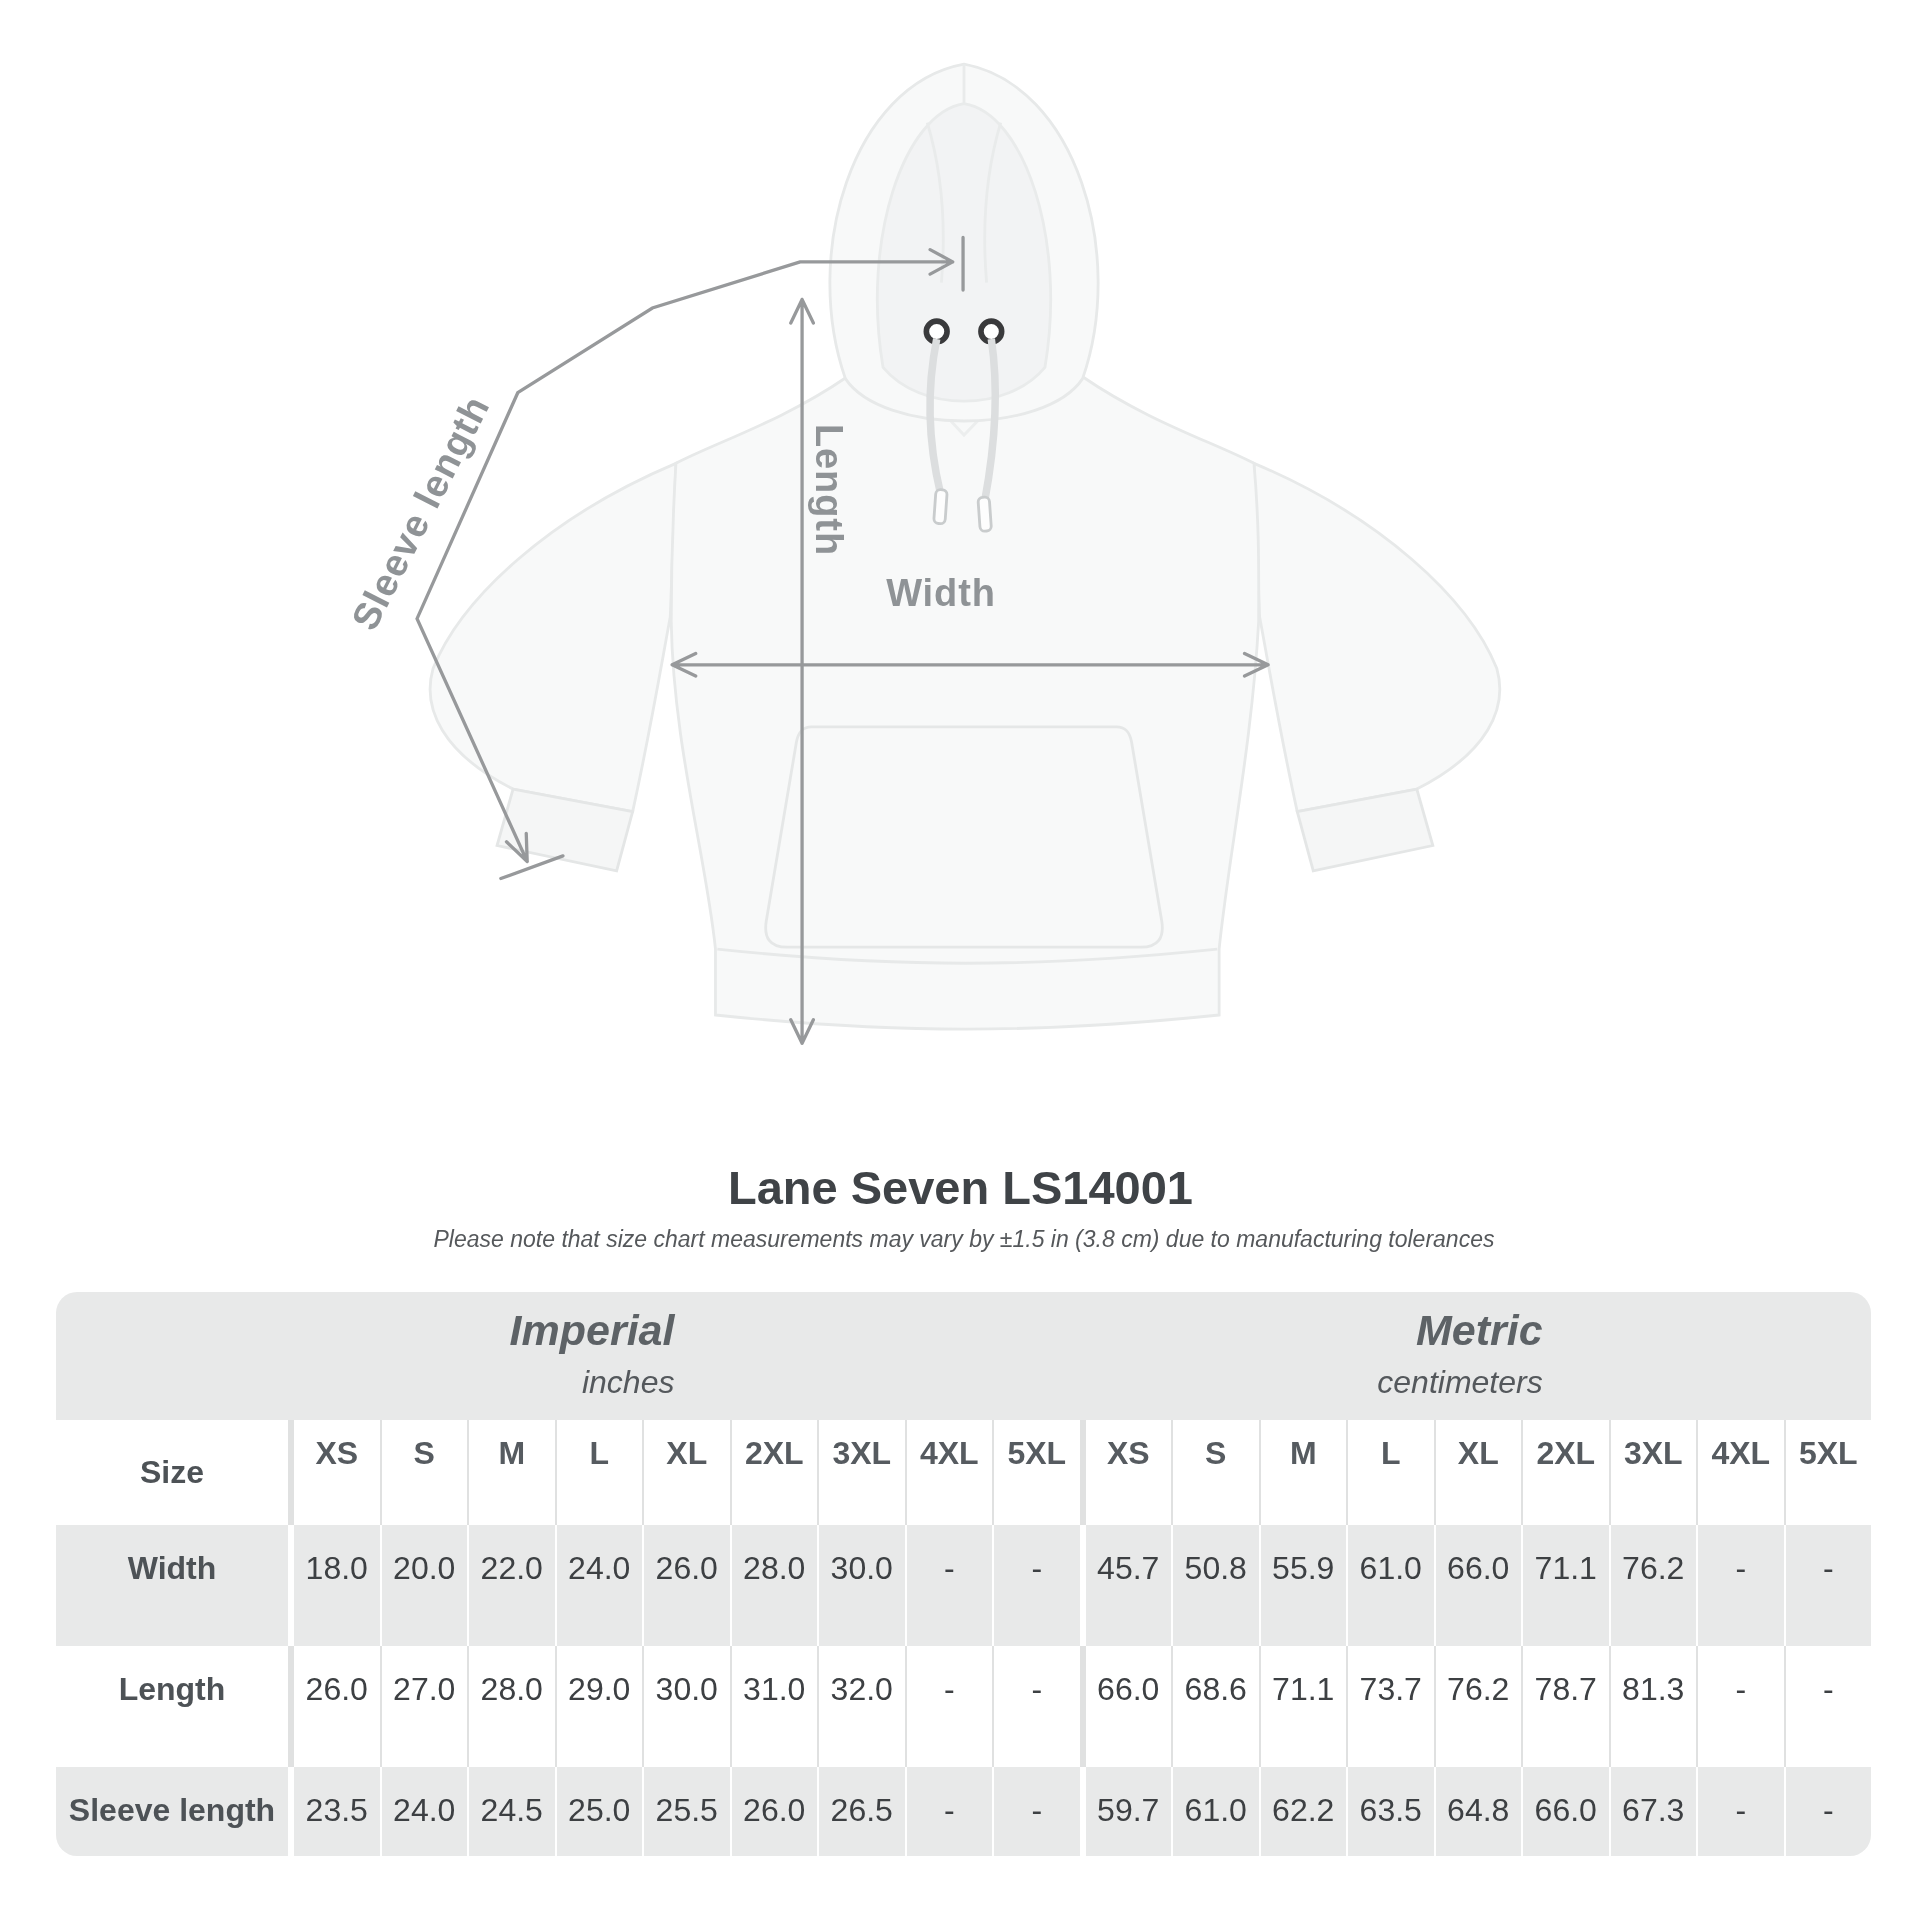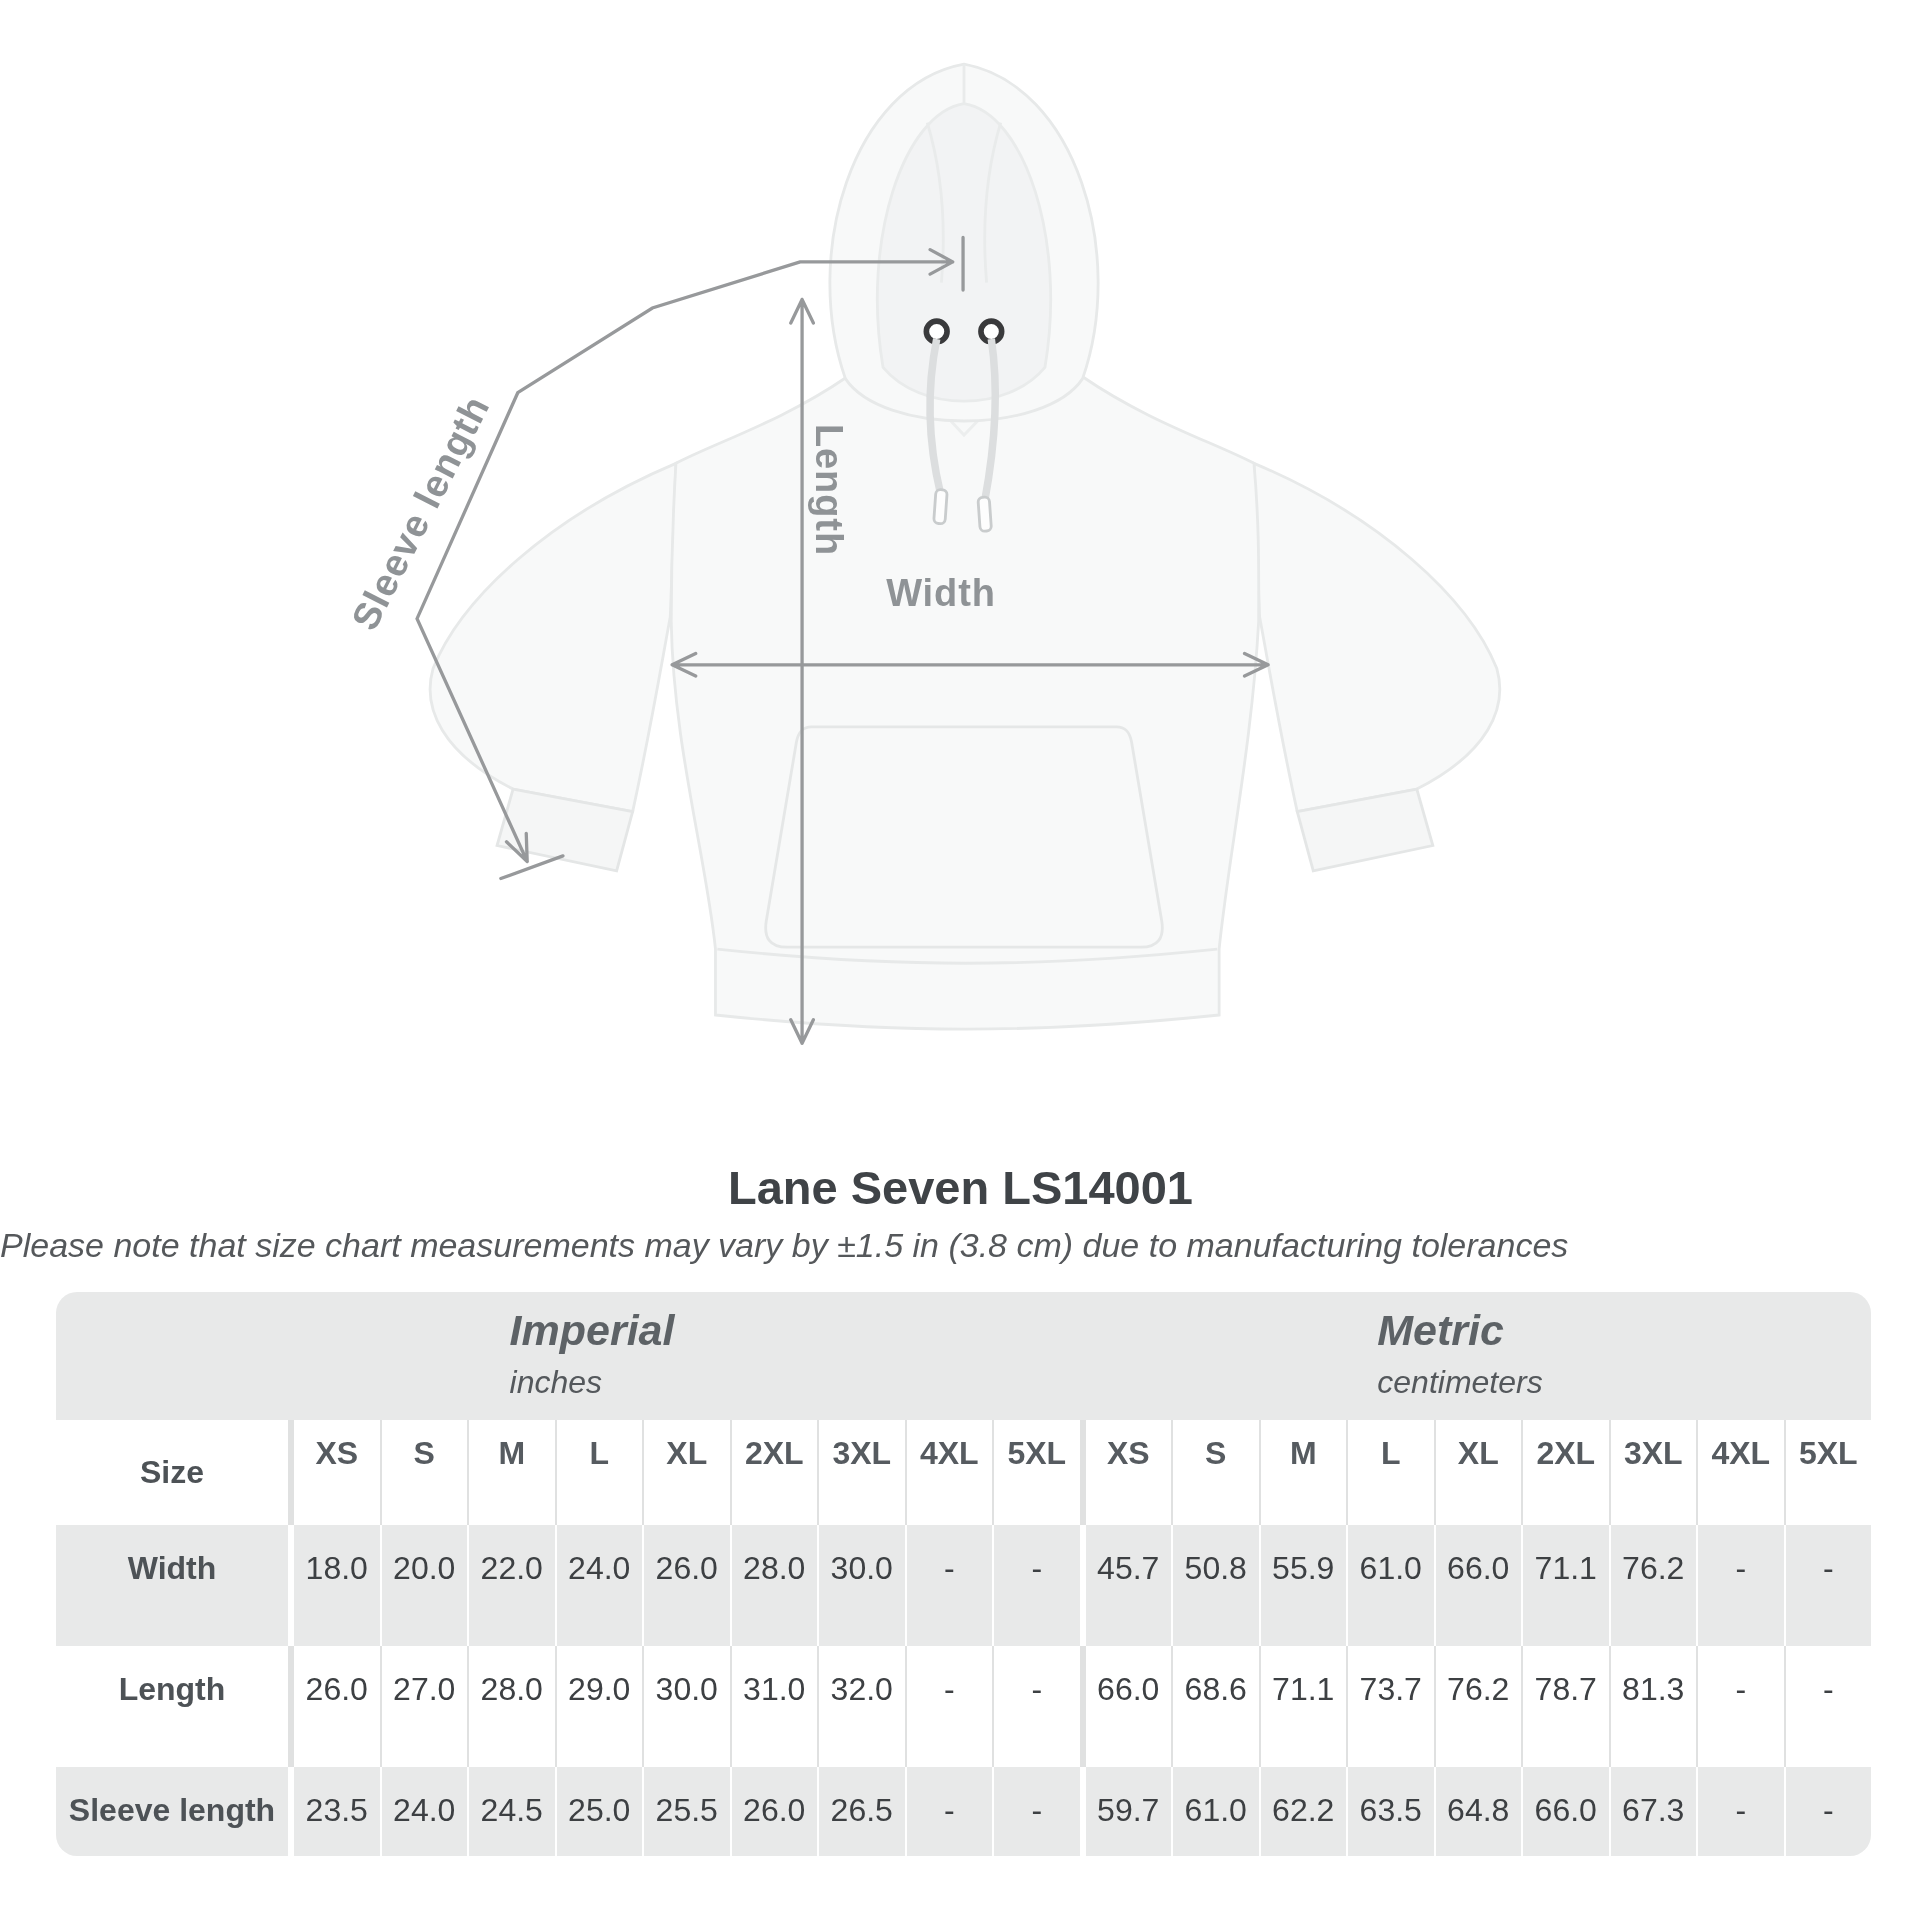--- a/index.html
+++ b/index.html
@@ -10,28 +10,28 @@
   .diagram{position:absolute;left:0;top:0;width:1928px;height:1130px;}
   .diagram svg{position:absolute;left:0;top:0;}
   .dim-label{position:absolute;color:#8f9396;font-weight:bold;font-size:38px;letter-spacing:0.9px;white-space:nowrap;}
   .lbl-sleeve{left:421px;top:513px;transform:translate(-50%,-50%) rotate(-63deg);}
   .lbl-length{left:828px;top:490px;transform:translate(-50%,-50%) rotate(90deg);}
   .lbl-width{left:941px;top:593px;transform:translate(-50%,-50%);}
 
   
   .title{position:absolute;left:0;right:7px;top:1160px;text-align:center;
     font-size:47px;font-weight:bold;color:#3f4347;}
-  .note{position:absolute;left:0;right:0;top:1226px;
-    font-size:34px;font-style:italic;color:#55585b;}
+  .note{position:absolute;left:0;right:0;top:1226px;text-align:center;
+    font-size:23px;font-style:italic;color:#55585b;}
 
   
   .size-table{position:absolute;left:56px;top:1292px;width:1815px;border-radius:21px;
     overflow:hidden;background:#ffffff;}
   .unit-band{position:relative;height:128px;background:#e8e9e9;}
-  .unit-group{position:absolute;top:15px;transform:translateX(-50%);text-align:left;color:#5d6266;}
+  .unit-group{position:absolute;top:15px;transform:translateX(-50%);text-align:right;color:#5d6266;}
   .unit-imperial{left:536px;}
   .unit-metric{left:1404px;}
   .unit-name{font-size:43px;font-weight:bold;font-style:italic;line-height:1.1;}
   .unit-sub{font-size:32px;font-style:italic;margin-top:9.4px;color:#54585c;}
 
   .trow{display:flex;align-items:stretch;}
   .row-header{height:105px;background:#ffffff;}
   .row-data{height:121px;}
   .row-last{height:89px;}
   .row-white{background:#ffffff;}

